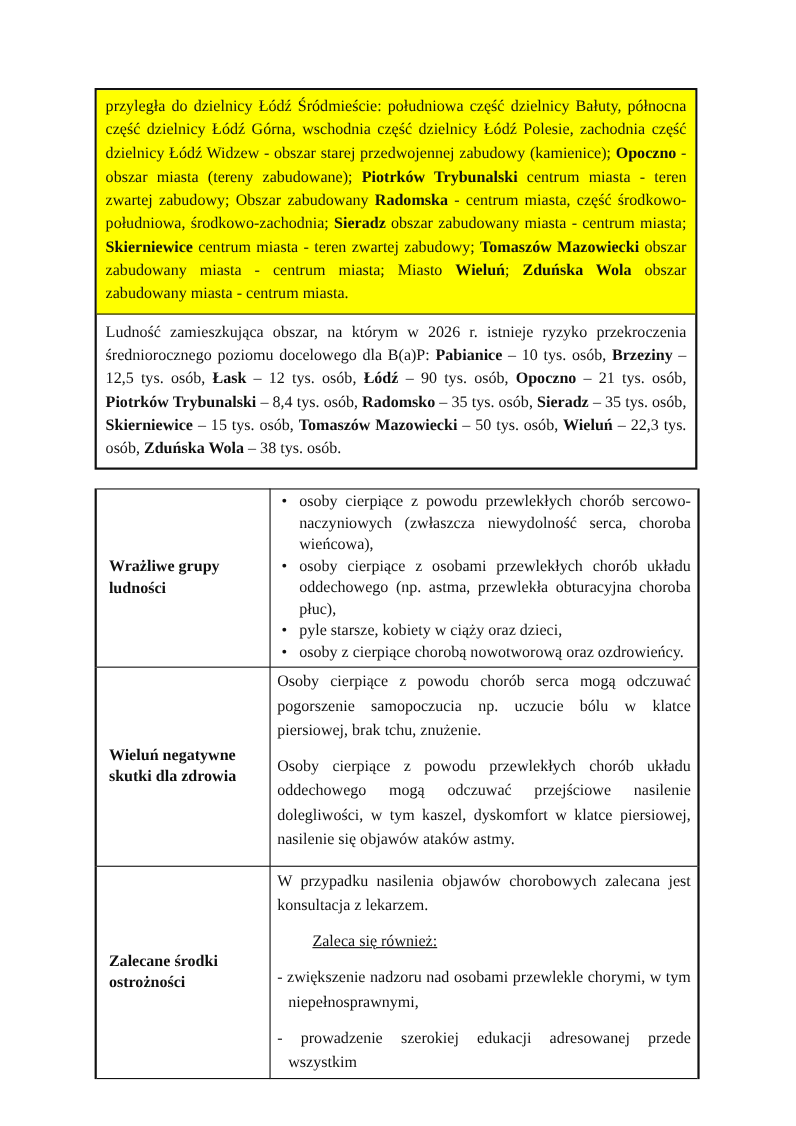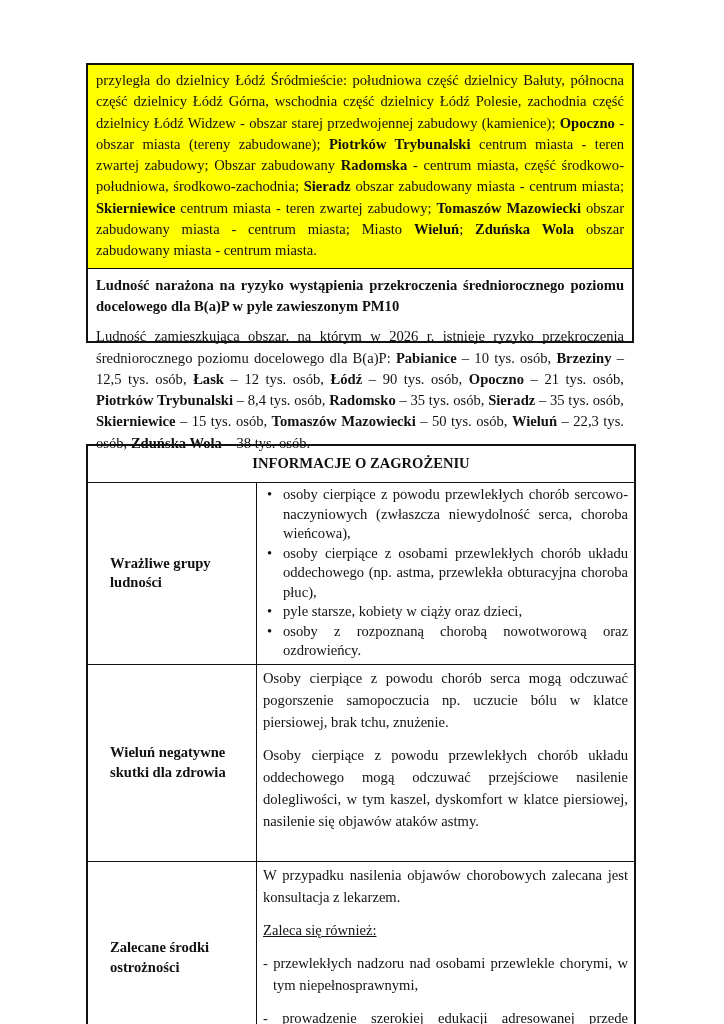--- a/index.html
+++ b/index.html
@@ -1,76 +1,72 @@
 <!DOCTYPE html>
 <html><head>
 <meta charset="utf-8">
 <style>
   html, body { margin: 0; padding: 0; background: #ffffff; }
   body { width: 724px; height: 1024px; position: relative; overflow: hidden;
          font-family: "Liberation Serif", serif; color: #111; }
   .box { position: absolute; left: 86px; width: 548px; border: 2px solid #111; box-sizing: border-box; }
-  #top-box { top: 63px; height: 280px; }
+  #top-box { top: 80px; height: 347px; }
   .yellow { background: #ffff00; padding: 5px 8px 6px 8px; font-size: 14.6px; line-height: 21.3px; text-align: justify; border-bottom: 1.5px solid #111; }
   .section2 { padding: 6px 8px 0 8px; font-size: 14.6px; line-height: 21.3px; text-align: justify; }
   .section2 .heading { font-weight: bold; margin-bottom: 9px; }
   b { font-weight: bold; }
 
   #info-table { position: absolute; left: 86px; top: 444px; width: 550px; border-collapse: collapse;
                 font-size: 14.6px; line-height: 19.5px; }
   #info-table td { border: 1.5px solid #111; vertical-align: middle; padding: 0 6px; }
   #info-table td.hdr { height: 36px; text-align: center; font-weight: bold; font-size: 14.6px; border-width: 2px 2px 1.5px 2px; }
-  #info-table td.label { width: 140px; font-weight: bold; padding-left: 22px; border-left-width: 2px; }
+  #info-table td.label { width: 140px; font-weight: bold; padding-left: 11px; border-left-width: 2px; }
   #info-table td.content { text-align: justify; padding: 2px 6px 3px 6px; border-right-width: 2px; }
   ul.bullets { margin: 0; padding: 0 0 0 20px; list-style: none; }
   ul.bullets li { position: relative; }
   ul.bullets li::before { content: "\2022"; position: absolute; left: -16px; }
   .para { margin: 0 0 11px 0; line-height: 22px; }
-  .para:last-child { margin-bottom: 26px; }
-  .underline { text-decoration: underline; }
+  .para:last-child { margin-bottom: 10px; }
+  .underline { text-decoration: underline; margin-left: 32px; }
   .dash { padding-left: 10px; text-indent: -10px; }
   tr.last td { border-bottom-width: 2px; }
 </style>
 </head>
 <body>
 
 <div id="top-box" class="box">
   <div class="yellow" id="yellow-para" style="background: rgb(255, 255, 0);"><span>przyległa do dzielnicy Łódź Śródmieście: południowa część dzielnicy Bałuty, północna część dzielnicy Łódź Górna, wschodnia część dzielnicy Łódź Polesie, zachodnia część dzielnicy Łódź Widzew - obszar starej przedwojennej zabudowy (kamienice); </span><b>Opoczno</b><span> - obszar miasta (tereny zabudowane); </span><b>Piotrków Trybunalski</b><span> centrum miasta - teren zwartej zabudowy; Obszar zabudowany </span><b>Radomska</b><span> - centrum miasta, część  środkowo-południowa, środkowo-zachodnia; </span><b>Sieradz</b><span> obszar zabudowany miasta - centrum miasta; </span><b>Skierniewice</b><span> centrum miasta - teren zwartej zabudowy; </span><b>Tomaszów Mazowiecki</b><span> obszar zabudowany miasta - centrum miasta; Miasto </span><b>Wieluń</b><span>; </span><b>Zduńska Wola</b><span> obszar zabudowany miasta - centrum miasta.</span></div>
   <div class="section2">
-    <div class="heading">Ludność narażona na ryzyko wystąpienia przekroczenia średniorocznego poziomu docelowego dla B(a)P w pyle zawieszonym PM10</div>
     <div id="pop-para"><span>Ludność zamieszkująca obszar, na którym w 2026 r. istnieje ryzyko przekroczenia średniorocznego poziomu docelowego dla B(a)P: </span><b>Pabianice</b><span> – 10 tys. osób, </span><b>Brzeziny</b><span> – 12,5 tys. osób, </span><b>Łask</b><span> – 12 tys. osób, </span><b>Łódź</b><span> – 90 tys. osób, </span><b>Opoczno</b><span> – 21 tys. osób, </span><b>Piotrków Trybunalski</b><span> – 8,4 tys. osób, </span><b>Radomsko</b><span> – 35 tys. osób,  </span><b>Sieradz</b><span> – 35 tys. osób, </span><b>Skierniewice</b><span> – 15 tys. osób, </span><b>Tomaszów Mazowiecki</b><span> – 50 tys. osób, </span><b>Wieluń</b><span> – 22,3 tys. osób,  </span><b>Zduńska Wola</b><span> – 38 tys. osób.</span></div>
   </div>
 </div>
 
 <table id="info-table">
   <tbody>
-      <tr>
-    <td class="hdr" colspan="2">INFORMACJE O ZAGROŻENIU</td>
-  </tr>
   <tr style="height:141px;">
     <td class="label">Wrażliwe grupy ludności</td>
     <td class="content">
       <ul class="bullets">
         <li>osoby cierpiące z powodu przewlekłych chorób sercowo-naczyniowych (zwłaszcza niewydolność serca, choroba wieńcowa),</li>
         <li>osoby cierpiące z osobami przewlekłych chorób układu oddechowego (np. astma, przewlekła obturacyjna choroba płuc),</li>
         <li>pyle starsze, kobiety w ciąży oraz dzieci,</li>
-        <li>osoby z rozpoznaną chorobą nowotworową oraz ozdrowieńcy.</li>
+        <li>osoby z cierpiące chorobą nowotworową oraz ozdrowieńcy.</li>
       </ul>
     </td>
   </tr>
   <tr style="height:161px;">
     <td class="label">Wieluń negatywne skutki dla zdrowia</td>
     <td class="content">
       <p class="para">Osoby cierpiące z powodu chorób serca mogą odczuwać pogorszenie samopoczucia np. uczucie bólu w klatce piersiowej, brak tchu, znużenie.</p>
       <p class="para">Osoby cierpiące z powodu przewlekłych chorób układu oddechowego mogą odczuwać przejściowe nasilenie dolegliwości, w tym kaszel, dyskomfort w klatce piersiowej, nasilenie się objawów ataków astmy.</p>
     </td>
   </tr>
   <tr class="last" style="height:153px;">
     <td class="label">Zalecane środki ostrożności</td>
     <td class="content" style="vertical-align:top;">
       <p class="para">W przypadku nasilenia objawów chorobowych zalecana jest konsultacja z lekarzem.</p>
       <p class="para underline">Zaleca się również:</p>
-      <p class="para dash">- przewlekłych nadzoru nad osobami przewlekle chorymi, w tym niepełnosprawnymi,</p>
+      <p class="para dash">- zwiększenie nadzoru nad osobami przewlekle chorymi, w tym niepełnosprawnymi,</p>
       <p class="para dash" style="margin-bottom:0;">- prowadzenie szerokiej edukacji adresowanej przede wszystkim</p>
     </td>
   </tr>
 </tbody>
   </table>
 
 </body></html>

